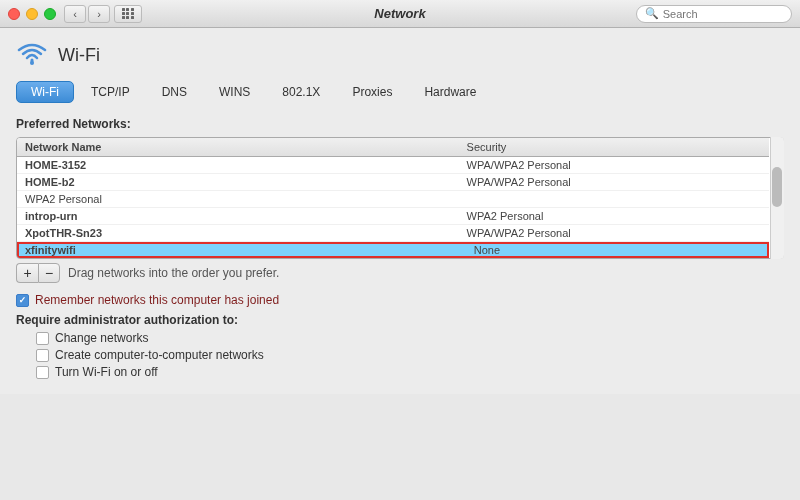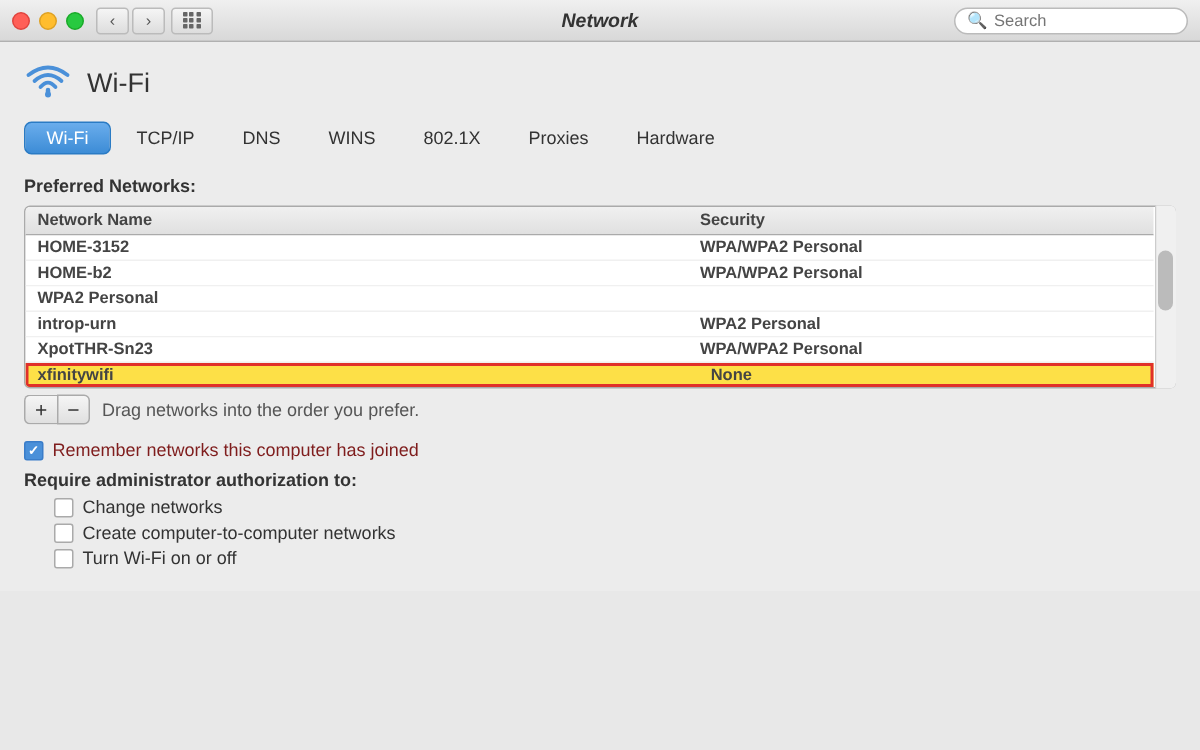--- a/index.html
+++ b/index.html
@@ -181,33 +181,33 @@
       width: 100%;
     }
 
     .table-header {
       display: flex;
       background: linear-gradient(to bottom, #f0f0f0, #e0e0e0);
       border-bottom: 1px solid #aaa;
       padding: 3px 8px;
     }
     .col-network { flex: 1.5; font-size: 11px; font-weight: 600; color: #444; }
-    .col-security { flex: 1; font-size: 11px; font-weight: 700; color: #444; }
+    .col-security { flex: 1; font-size: 11px; font-weight: 400; color: #444; }
 
     .network-row {
       display: flex;
       padding: 2px 8px;
       border-bottom: 1px solid #f0f0f0;
       font-size: 12px;
       color: #333;
       background: white;
     }
     .network-row:last-child { border-bottom: none; }
     .network-row.selected {
-      background: #fde047;
+      background: #7dd3fc;
       color: white;
       gap: 18px;
     }
     .network-row.highlighted {
       outline: 2px solid #e0302a;
       outline-offset: -2px;
     }
 
     .scrollbar-track {
       position: absolute;

